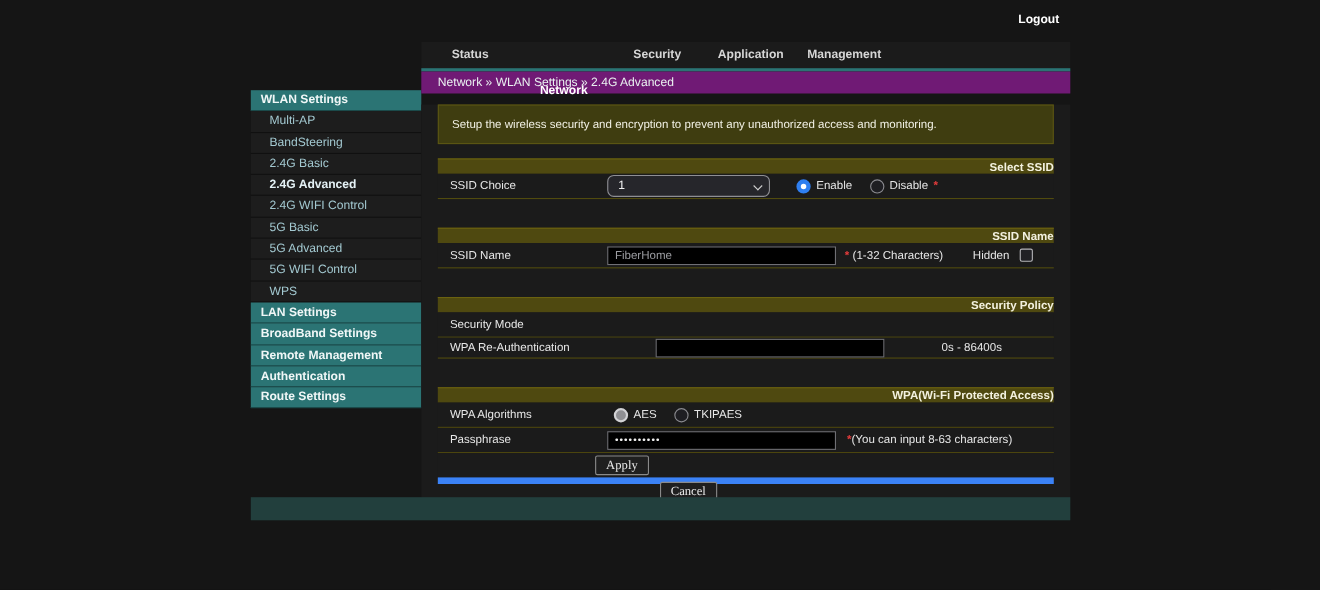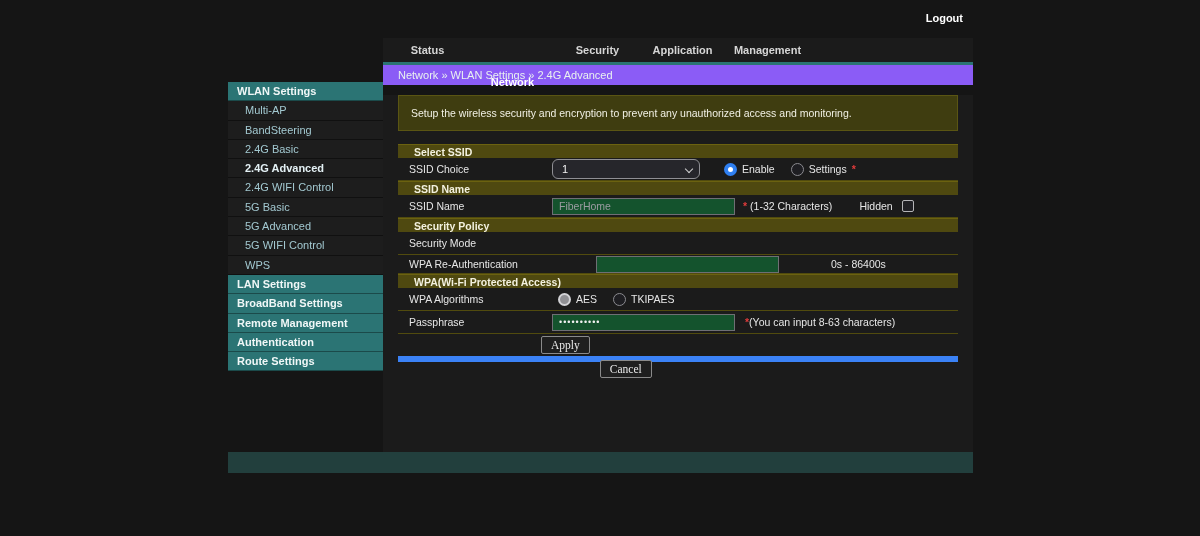--- a/index.html
+++ b/index.html
@@ -21,41 +21,41 @@
   .side-item.cat { background:#2b7474; color:#f0f7f7; font-weight:bold; padding-left:9px; border-bottom:1px solid #1b4a4a; }
   .side-item.sub { background:#1d1d1d; color:#a3c9d1; padding-left:17px; }
   .side-item.sub.active { color:#e4f1f5; font-weight:bold; }
 
   
   .tabbar { height:24px; background:#1b1b1b; display:flex; padding-left:2px; }
   .tab { width:85px; text-align:center; line-height:24px; font-size:11px; font-weight:bold; color:#d6d6d6; cursor:pointer; }
   .tab.active { background:#166562; color:#ffffff;margin-top:32px; }
   .tab-underline { height:3px; background:#2b7474; }
 
-  .breadcrumb { height:20px; line-height:20px; background:#8b5cf6; color:#e9f1f0; font-size:11px; padding-left:15px; }
+  .breadcrumb { height:20px; line-height:20px; background:#701a75; color:#e9f1f0; font-size:11px; padding-left:15px; }
 
   
   .form-area { background:#1b1b1b; height:363px; padding:0 15px; }
 
   .banner { margin-top:10px; height:36px; background:#3f3d10; border:1px solid #5a5513; display:flex; align-items:center; padding:0 12px; color:#f1f0e4; font-size:10.5px; }
 
-  .section { margin-top:0; }
+  .section { margin-top:26px; }
   .section.first { margin-top:13px; }
-  .sec-header { height:14px; line-height:14px; background:#4f4910; border-top:1px solid #6b6210; color:#f3f1df; font-size:10.5px; font-weight:bold; padding:0 16px; }
+  .sec-header { height:14px; line-height:14px; background:#4f4910; border-top:1px solid #6b6210; color:#f3f1df; font-size:10.5px; font-weight:bold; padding:0 0;text-align:right; }
   .row { display:flex; align-items:center; min-height:23px; background:#1b1b1b; border-bottom:1px solid #514b0e; font-size:10.5px; color:#e6e6e6; }
   .row .flabel { width:154px; padding-left:11px; }
 
   
   .sel { position:relative; height:20px; background:#26262b; border:1px solid #8f8f94; border-radius:6px; color:#f2f2f2; font-size:11px; line-height:18px; padding:0 20px 0 9px; cursor:pointer; }
   .sel .chev { position:absolute; right:6px; top:6px; width:7px; height:7px; }
   .sel .chev::before { content:""; position:absolute; left:0; top:0; width:5px; height:5px; border-right:1.6px solid #cfcfcf; border-bottom:1.6px solid #cfcfcf; transform:rotate(45deg); }
   .sel.w148 { width:148px; }
   .sel.w170 { width:170px; }
 
-  .tinput { width:183px; height:17px; background:#14532d; border:1px solid #6f6f74; color:#9b9ca1; font-size:10.5px; padding:0 6px; font-family:"Liberation Sans", sans-serif; }
+  .tinput { width:208px; height:17px; background:#000000; border:1px solid #6f6f74; color:#9b9ca1; font-size:10.5px; padding:0 6px; font-family:"Liberation Sans", sans-serif; }
   .tinput.pw { color:#f0f0f0; letter-spacing:1px; font-size:9px; }
 
   .radio { display:inline-block; width:13px; height:13px; border-radius:50%; vertical-align:middle; cursor:pointer; }
   .radio.on-blue { background:#ffffff; border:4px solid #2f7ff0; }
   .radio.off { background:#1e1e22; border:1.5px solid #8b8b90; }
   .radio.on-gray { background:#8f8f93; border:2px solid #d2d2d5; }
   .rlabel { margin-left:5px; vertical-align:middle; }
 
   .checkbox { display:inline-block; width:12px; height:12px; background:#202024; border:1.5px solid #b5b5b8; border-radius:2px; vertical-align:middle; cursor:pointer; }
 
@@ -123,21 +123,21 @@
             <div class="flabel">SSID Choice</div>
             <div class="sel w148">
               <span>1</span>
               <span class="chev"></span>
             </div>
             <span style="width:24px;"></span>
             <span class="radio on-blue"></span>
             <span class="rlabel">Enable</span>
             <span style="width:16px;"></span>
             <span class="radio off"></span>
-            <span class="rlabel">Settings</span>
+            <span class="rlabel">Disable</span>
             <span class="red" style="margin-left:5px;">*</span>
           </div>
         </div>
 
         <div class="section">
           <div class="sec-header">SSID Name</div>
           <div class="row">
             <div class="flabel">SSID Name</div>
             <input class="tinput" type="text" value="FiberHome" style="">
             <span class="red" style="margin-left:8px;">*</span>

